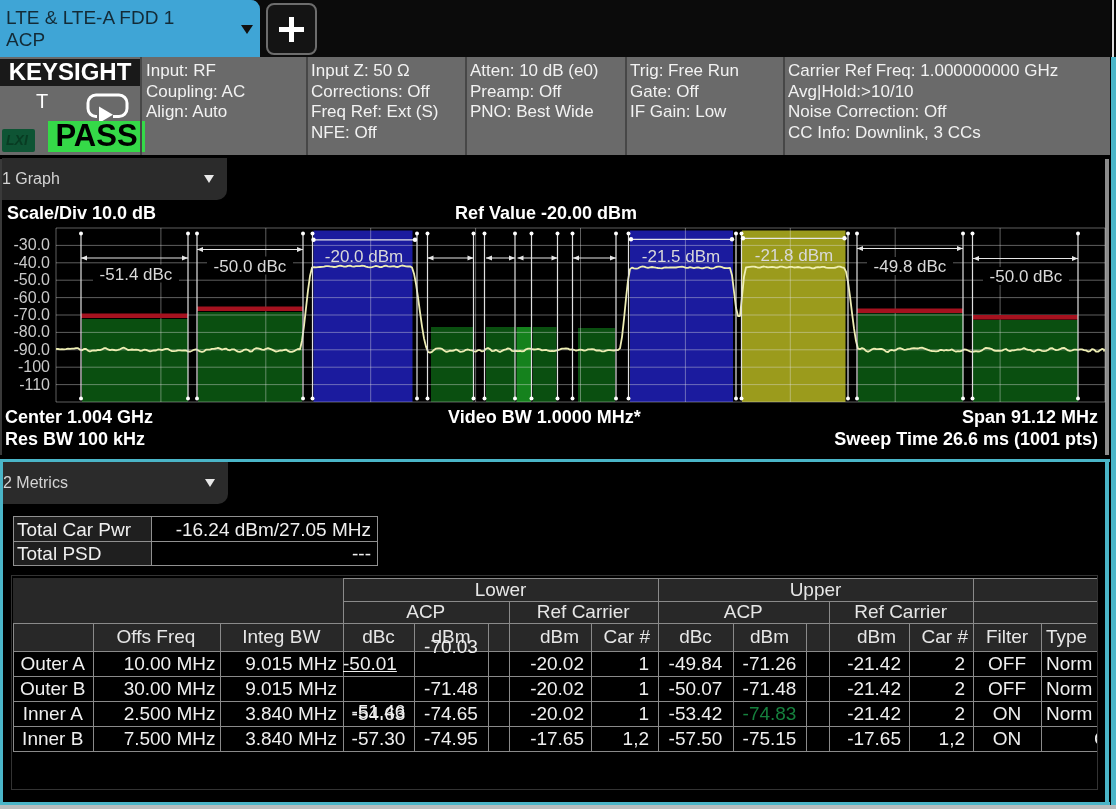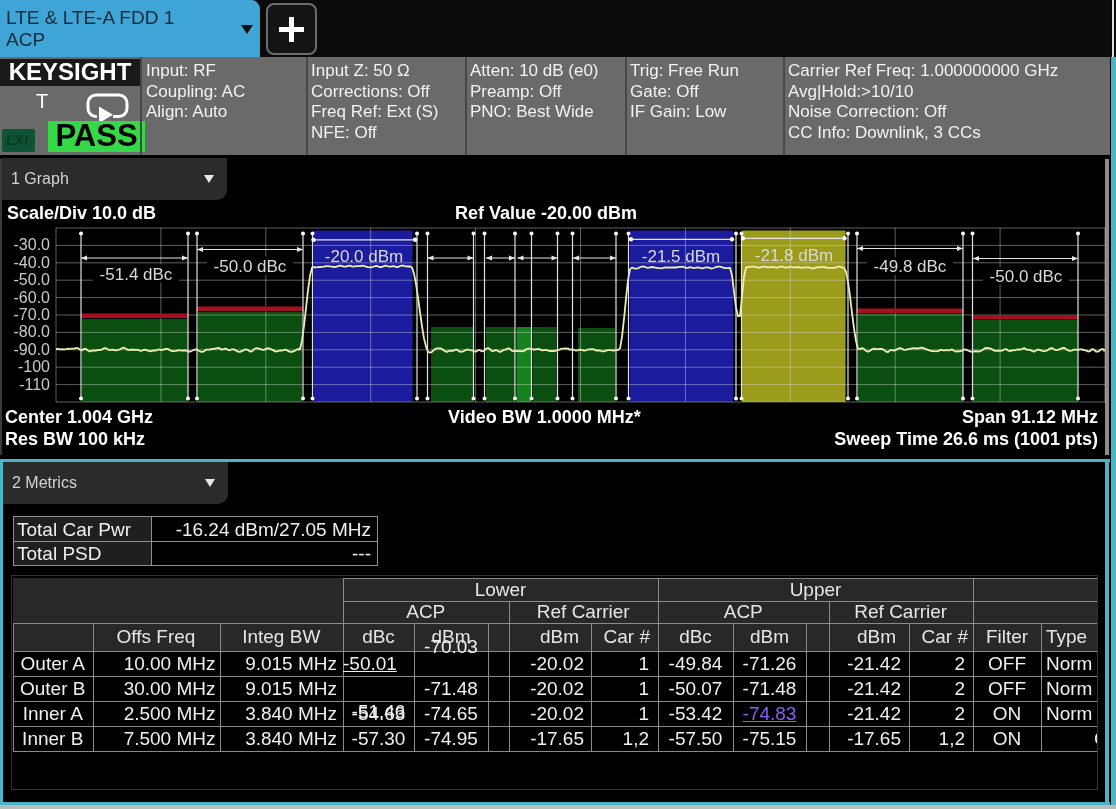--- a/index.html
+++ b/index.html
@@ -21,21 +21,21 @@
 #ksbox { position:absolute; left:0; top:2px; width:140px; height:27px; background:#191919;
   color:#fff; font-weight:bold; font-size:24px; text-align:center; line-height:26px; }
 #tletter { position:absolute; left:36px; top:33px; color:#fff; font-size:20px; }
 #lxi { position:absolute; left:2px; top:72px; width:33px; height:23px; background:#0e5434;
   border-radius:2px; }
 #lxi span { position:absolute; left:4px; top:3px; font-style:italic; font-weight:bold; font-size:14px; color:#083b22; }
 #pass { position:absolute; left:48px; top:64px; width:97px; height:31px; background:#35d948;
   color:#000; font-weight:bold; font-size:31px; text-align:center; line-height:30px; }
 
 .winbar { position:absolute; background:#2b2b2b; width:225px; height:42px; border-radius:0 0 10px 0;
-  color:#d4d4d4; font-size:16px; line-height:42px; padding-left:9px; }
+  color:#d4d4d4; font-size:16px; line-height:42px; }
 .winbar .tri { position:absolute; right:13px; top:17px; width:0; height:0;
   border-left:5.5px solid transparent; border-right:5.5px solid transparent; border-top:8px solid #e8e8e8; }
 .ann { position:absolute; color:#fff; font-weight:bold; font-size:18px; white-space:nowrap; }
 
 #metrics { position:absolute; left:0; top:459px; width:1110px; height:346px; background:#000;
   border:3px solid #4ab5c8; border-right:none; }
 #mright1 { position:absolute; left:1105px; top:459px; width:4px; height:346px; background:#4ab5c8; }
 #edge { position:absolute; left:1111px; top:0; width:5px; height:805px; background:#4ab5c8; }
 #edgetop { position:absolute; left:1111px; top:0; width:5px; height:57px; background:#050505; }
 #edgeline { position:absolute; left:1112px; top:0; width:2px; height:57px; background:#dcdcdc; }
@@ -287,21 +287,21 @@
 <div style="position:absolute;left:960.0px;top:98.5px;width:68px;height:24.0px;line-height:24.0px;color:#efefef;text-align:center;">OFF</div>
 <div style="position:absolute;left:1028.0px;top:98.5px;width:70px;height:24.0px;line-height:24.0px;color:#efefef;text-align:left;padding-left:5px;">Norm</div>
 <div style="position:absolute;left:0.0px;top:123.5px;width:79.5px;height:24.0px;line-height:24.0px;color:#efefef;text-align:center;">Inner A</div>
 <div style="position:absolute;left:79.5px;top:123.5px;width:127.0px;height:24.0px;line-height:24.0px;color:#efefef;text-align:right;padding-right:4px;">2.500 MHz</div>
 <div style="position:absolute;left:206.5px;top:123.5px;width:123.5px;height:24.0px;line-height:24.0px;color:#efefef;text-align:right;padding-right:6px;">3.840 MHz</div>
 <div style="position:absolute;left:330.0px;top:123.5px;width:71px;height:24.0px;line-height:24.0px;color:#efefef;text-align:center;">-54.63</div>
 <div style="position:absolute;left:401.0px;top:123.5px;width:74px;height:24.0px;line-height:24.0px;color:#efefef;text-align:center;">-74.65</div>
 <div style="position:absolute;left:495.5px;top:123.5px;width:82.5px;height:24.0px;line-height:24.0px;color:#efefef;text-align:right;padding-right:7px;">-20.02</div>
 <div style="position:absolute;left:578.0px;top:123.5px;width:67px;height:24.0px;line-height:24.0px;color:#efefef;text-align:right;padding-right:9px;">1</div>
 <div style="position:absolute;left:645.0px;top:123.5px;width:75px;height:24.0px;line-height:24.0px;color:#efefef;text-align:center;">-53.42</div>
-<div style="position:absolute;left:720.0px;top:123.5px;width:73px;height:24.0px;line-height:24.0px;color:#8b5cf6;text-align:center;text-decoration:underline;">-74.83</div>
+<div style="position:absolute;left:720.0px;top:123.5px;width:73px;height:24.0px;line-height:24.0px;color:#15803d;text-align:center;">-74.83</div>
 <div style="position:absolute;left:815.5px;top:123.5px;width:80.5px;height:24.0px;line-height:24.0px;color:#efefef;text-align:right;padding-right:8px;">-21.42</div>
 <div style="position:absolute;left:896.0px;top:123.5px;width:64px;height:24.0px;line-height:24.0px;color:#efefef;text-align:right;padding-right:8px;">2</div>
 <div style="position:absolute;left:960.0px;top:123.5px;width:68px;height:24.0px;line-height:24.0px;color:#efefef;text-align:center;">ON</div>
 <div style="position:absolute;left:1028.0px;top:123.5px;width:70px;height:24.0px;line-height:24.0px;color:#efefef;text-align:left;padding-left:5px;">Norm</div>
 <div style="position:absolute;left:0.0px;top:148.5px;width:79.5px;height:24.0px;line-height:24.0px;color:#efefef;text-align:center;">Inner B</div>
 <div style="position:absolute;left:79.5px;top:148.5px;width:127.0px;height:24.0px;line-height:24.0px;color:#efefef;text-align:right;padding-right:4px;">7.500 MHz</div>
 <div style="position:absolute;left:206.5px;top:148.5px;width:123.5px;height:24.0px;line-height:24.0px;color:#efefef;text-align:right;padding-right:6px;">3.840 MHz</div>
 <div style="position:absolute;left:330.0px;top:148.5px;width:71px;height:24.0px;line-height:24.0px;color:#efefef;text-align:center;">-57.30</div>
 <div style="position:absolute;left:401.0px;top:148.5px;width:74px;height:24.0px;line-height:24.0px;color:#efefef;text-align:center;">-74.95</div>
 <div style="position:absolute;left:495.5px;top:148.5px;width:82.5px;height:24.0px;line-height:24.0px;color:#efefef;text-align:right;padding-right:7px;">-17.65</div>

